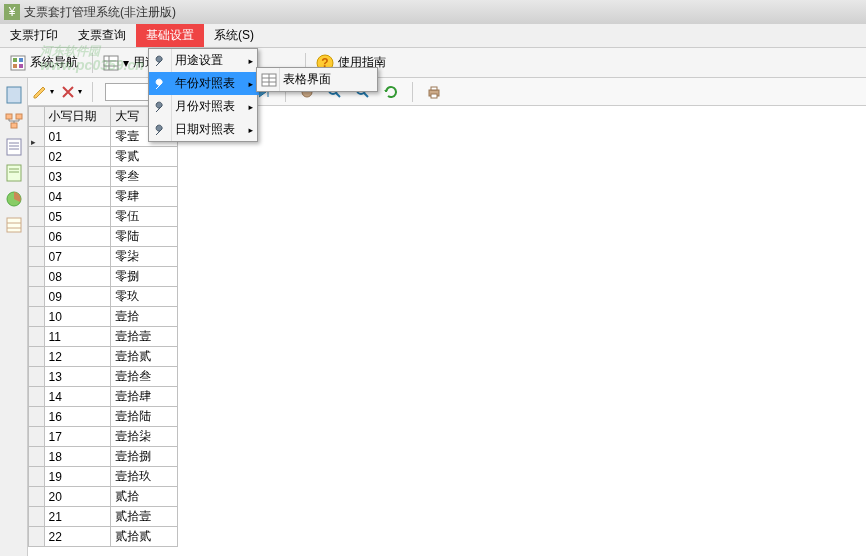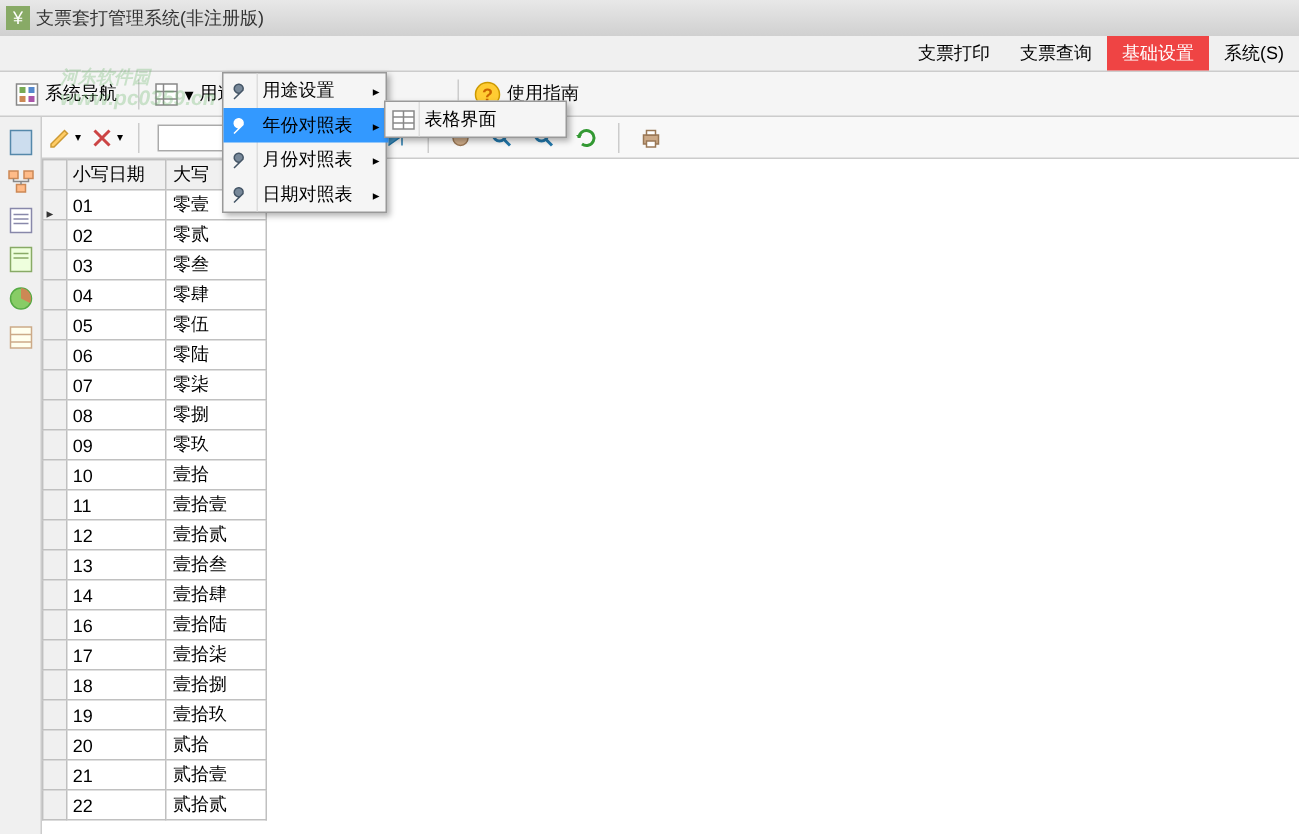--- a/index.html
+++ b/index.html
@@ -4,21 +4,21 @@
 <style>
 * { margin: 0; padding: 0; box-sizing: border-box; font-family: "Microsoft YaHei", SimSun, sans-serif; font-size: 12px; }
 body { background: #fff; width: 866px; height: 556px; overflow: hidden; position: relative; }
 
 .titlebar { height: 24px; background: linear-gradient(#e8e8e8, #d0d0d0); display: flex; align-items: center; padding-left: 4px; color: #333; }
 .titlebar .app-icon { width: 16px; height: 16px; margin-right: 4px; }
 
 .watermark { position: absolute; top: 30px; left: 40px; font-size: 28px; color: rgba(100,180,100,0.3); font-weight: bold; pointer-events: none; z-index: 50; font-style: italic; }
 .watermark small { font-size: 14px; display: block; margin-top: -5px; }
 
-.menubar { height: 24px; display: flex; align-items: center; border-bottom: 1px solid #ccc; background: #f0f0f0; justify-content: flex-end; }
+.menubar { height: 24px; display: flex; align-items: center; border-bottom: 1px solid #ccc; background: #f0f0f0; }
 .menu-item { padding: 3px 10px; cursor: pointer; }
 .menu-item.active { background: #ef4444; color: #fff; }
 
 .toolbar1 { height: 30px; display: flex; align-items: center; border-bottom: 1px solid #ccc; background: #f5f5f5; padding-left: 4px; }
 .tb-btn { display: flex; align-items: center; padding: 2px 6px; margin-right: 4px; cursor: pointer; }
 .tb-btn svg, .tb-btn .ico { margin-right: 4px; }
 .vsep { width: 1px; height: 20px; background: #ccc; margin: 0 4px; }
 
 .content { display: flex; height: calc(100% - 78px); }
 .sidebar { width: 28px; background: #f0f0f0; border-right: 1px solid #ccc; display: flex; flex-direction: column; align-items: center; padding-top: 4px; }

